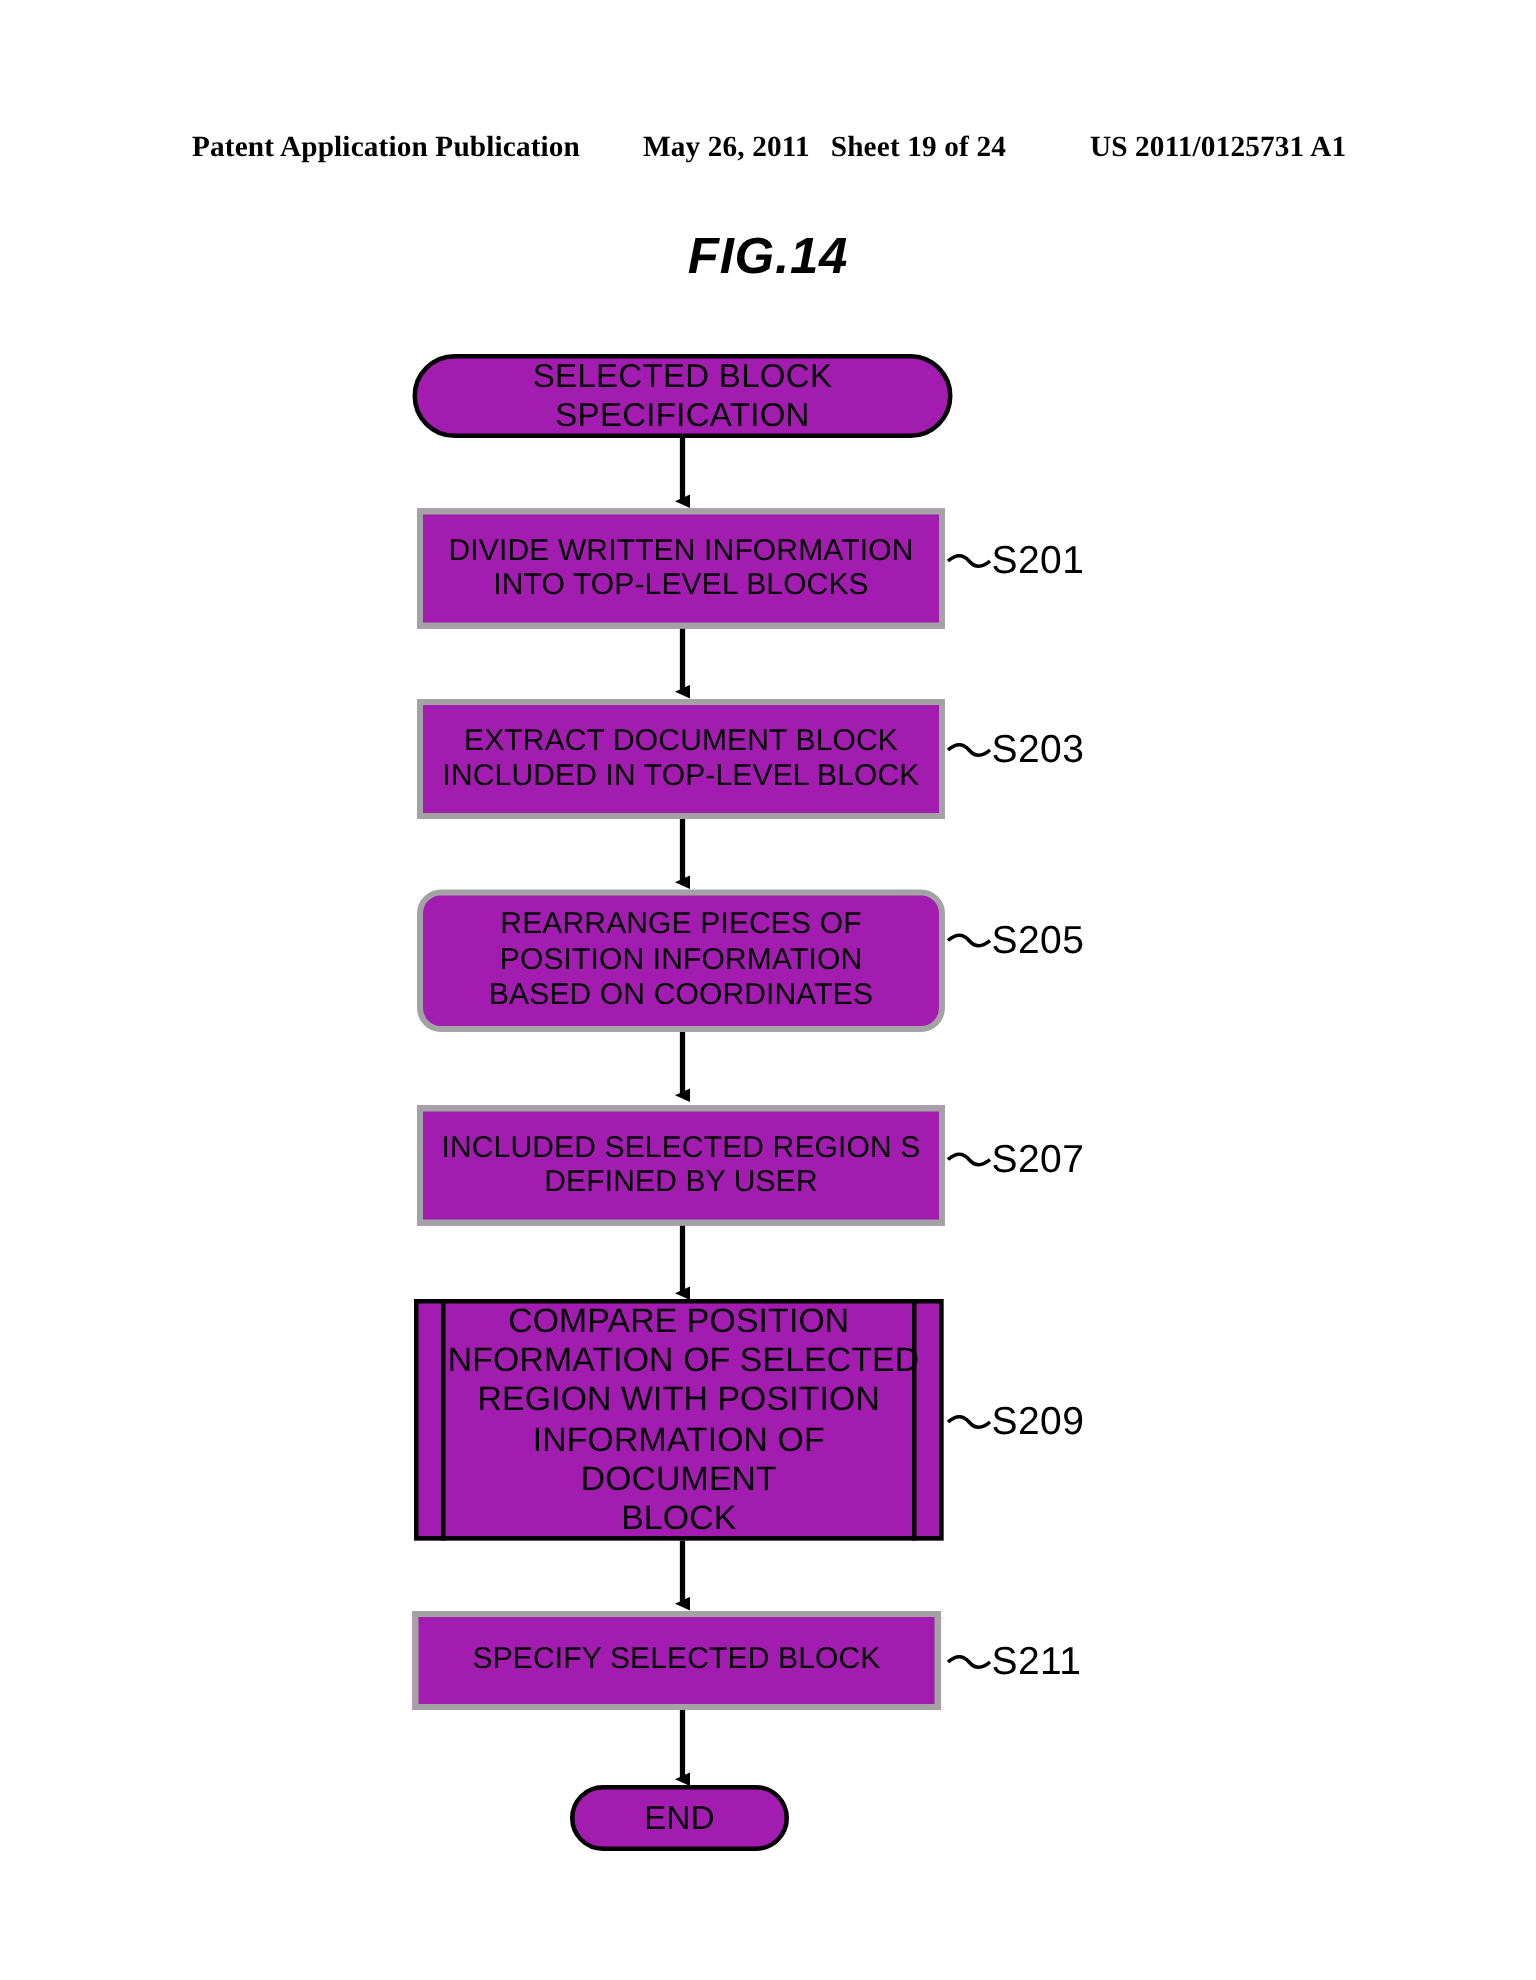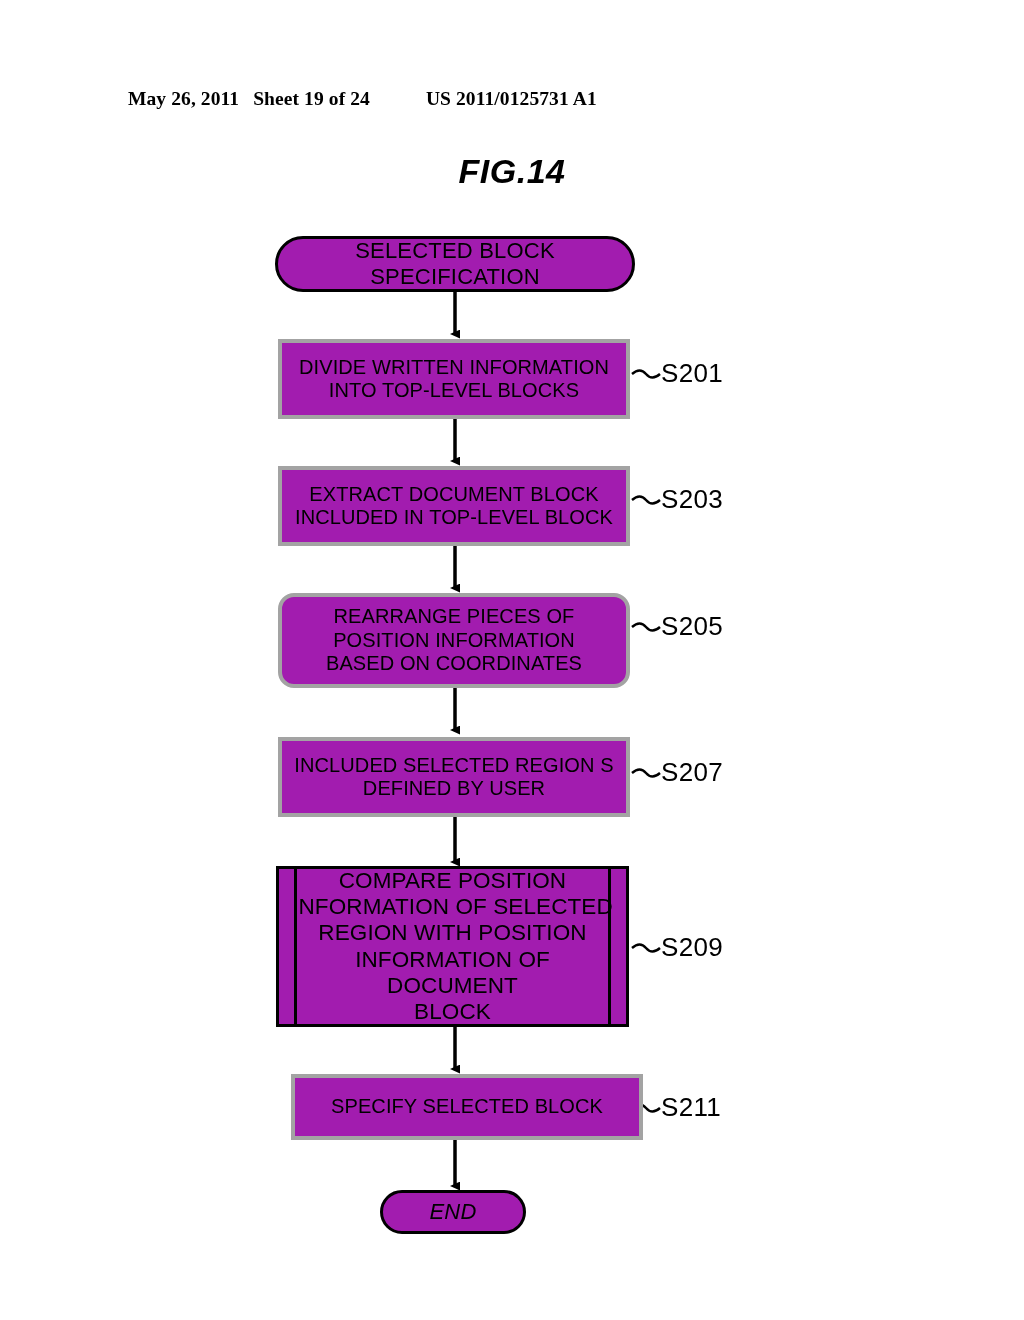--- a/index.html
+++ b/index.html
@@ -118,20 +118,21 @@
     font-size: 26px;
     letter-spacing: 0.3px;
     color: #000;
     white-space: nowrap;
   }
 </style>
 </head>
 <body>
 
 <div id="patent-header">
+  <span class="hdr-pub">Patent Application Publication</span>
   <span class="hdr-date">May 26, 2011</span>
   <span class="hdr-sheet">Sheet 19 of 24</span>
   <span class="hdr-docnum">US 2011/0125731 A1</span>
 </div>
 
 <div id="figure-title">FIG.14</div>
 
 <svg id="flowchart" viewBox="0 0 1024 1320" width="1024" height="1320" xmlns="http://www.w3.org/2000/svg">
   <defs>
     <marker id="arrowhead" markerWidth="10" markerHeight="10" refX="4.4" refY="5" orient="auto" markerUnits="userSpaceOnUse">
@@ -187,25 +188,25 @@
 </div>
 
 <div class="fc-node fc-predefined" style="left:276px; top:866px; width:353px; height:161px;">
   <span class="node-text">COMPARE POSITION
 INFORMATION OF SELECTED
 REGION WITH POSITION
 INFORMATION OF DOCUMENT
 BLOCK</span>
 </div>
 
-<div class="fc-node fc-process" style="left:291px; top:1074px; width:352px; height:66px;">
+<div class="fc-node fc-process" style="left:275px; top:1074px; width:352px; height:66px;">
   <span class="node-text">SPECIFY SELECTED BLOCK</span>
 </div>
 
-<div class="fc-node fc-terminal" style="left:380px; top:1190px; width:146px; height:44px;font-style:italic;">
+<div class="fc-node fc-terminal" style="left:380px; top:1190px; width:146px; height:44px;">
   <span class="node-text">END</span>
 </div>
 
 <div class="step-label" style="left:661px; top:358px;">S201</div>
 <div class="step-label" style="left:661px; top:484px;">S203</div>
 <div class="step-label" style="left:661px; top:611px;">S205</div>
 <div class="step-label" style="left:661px; top:757px;">S207</div>
 <div class="step-label" style="left:661px; top:932px;">S209</div>
 <div class="step-label" style="left:661px; top:1092px;">S211</div>
 

